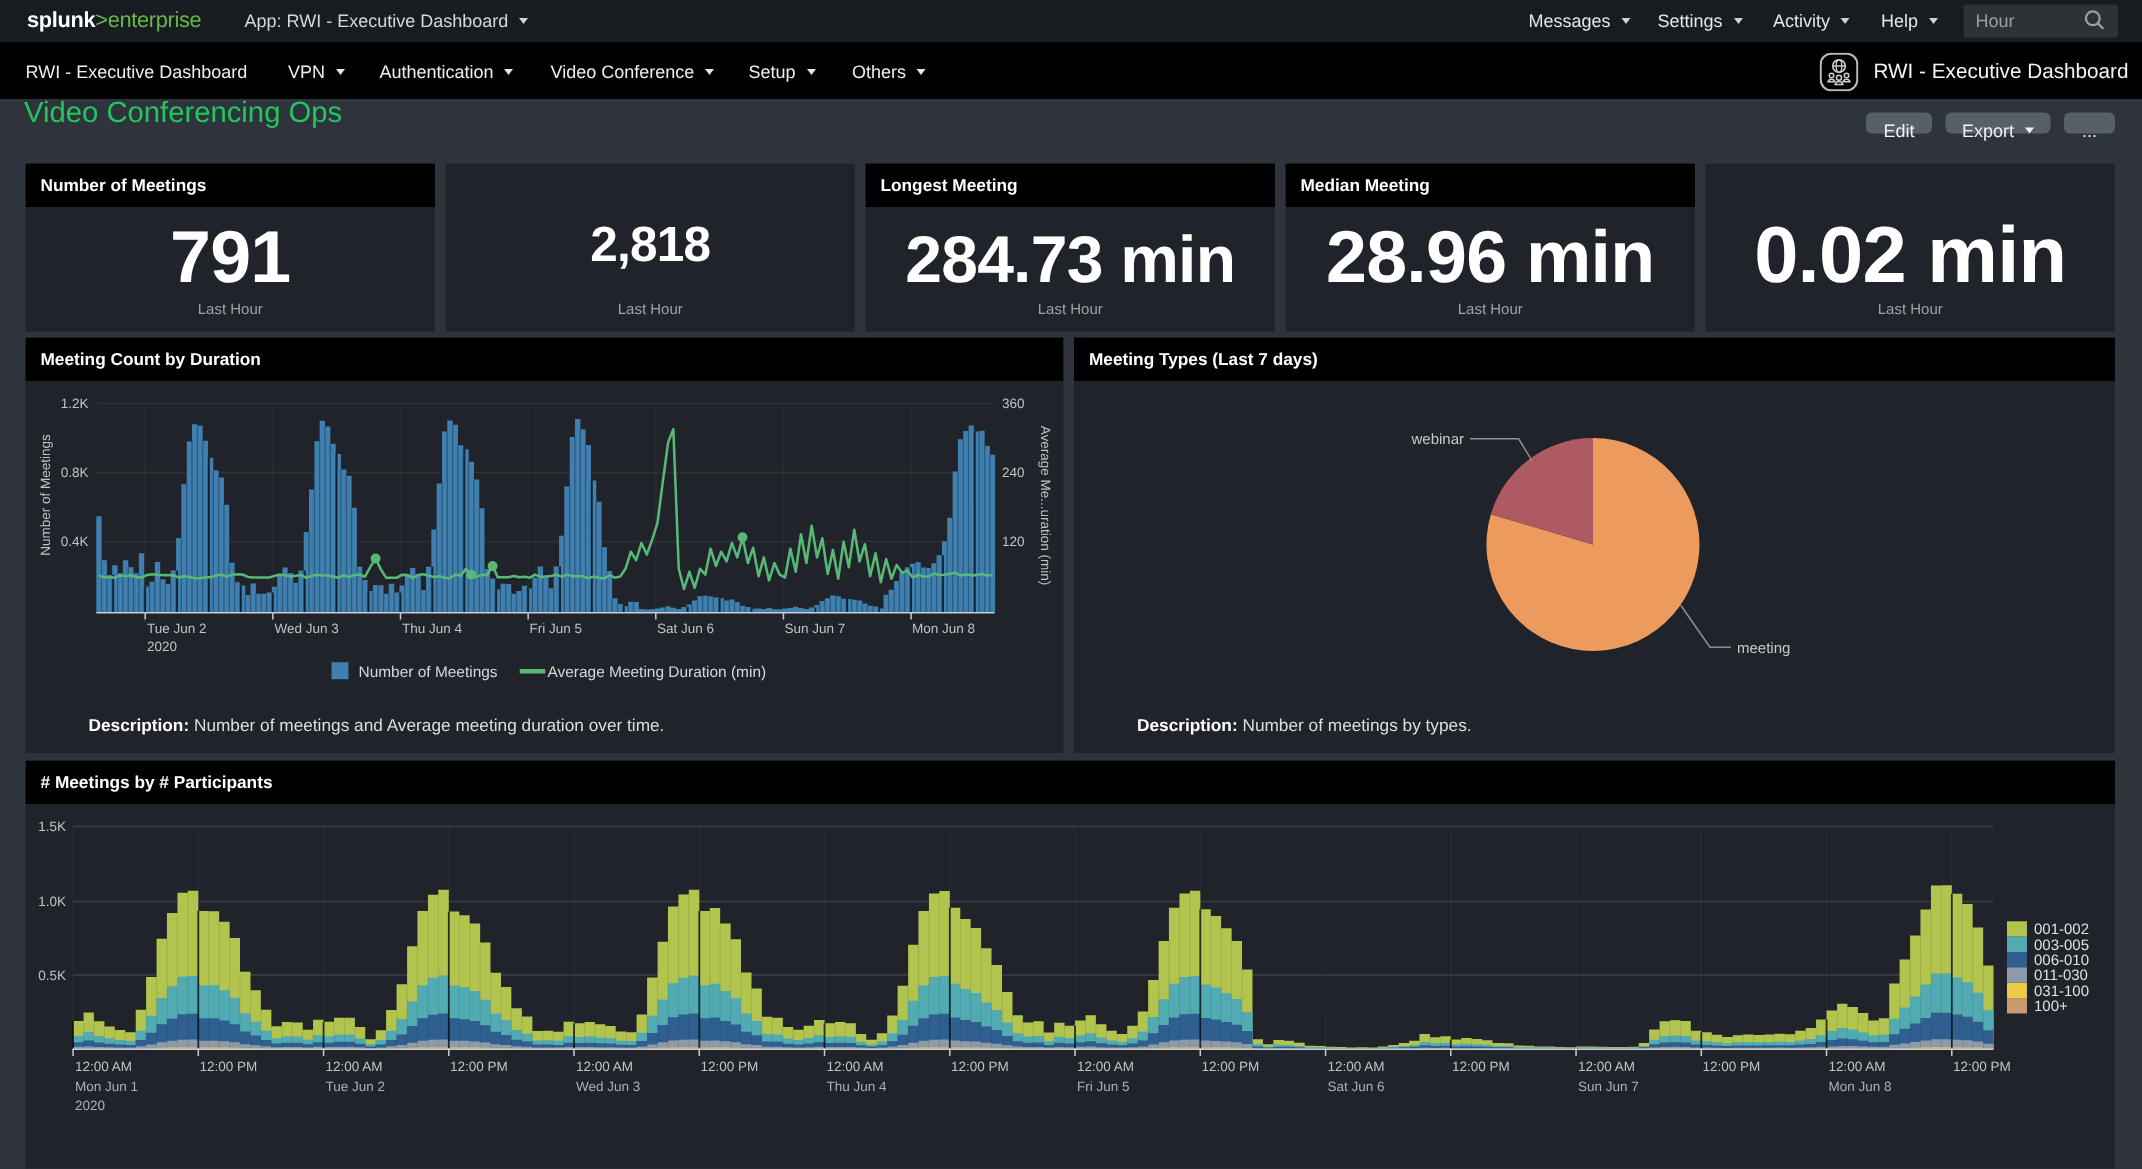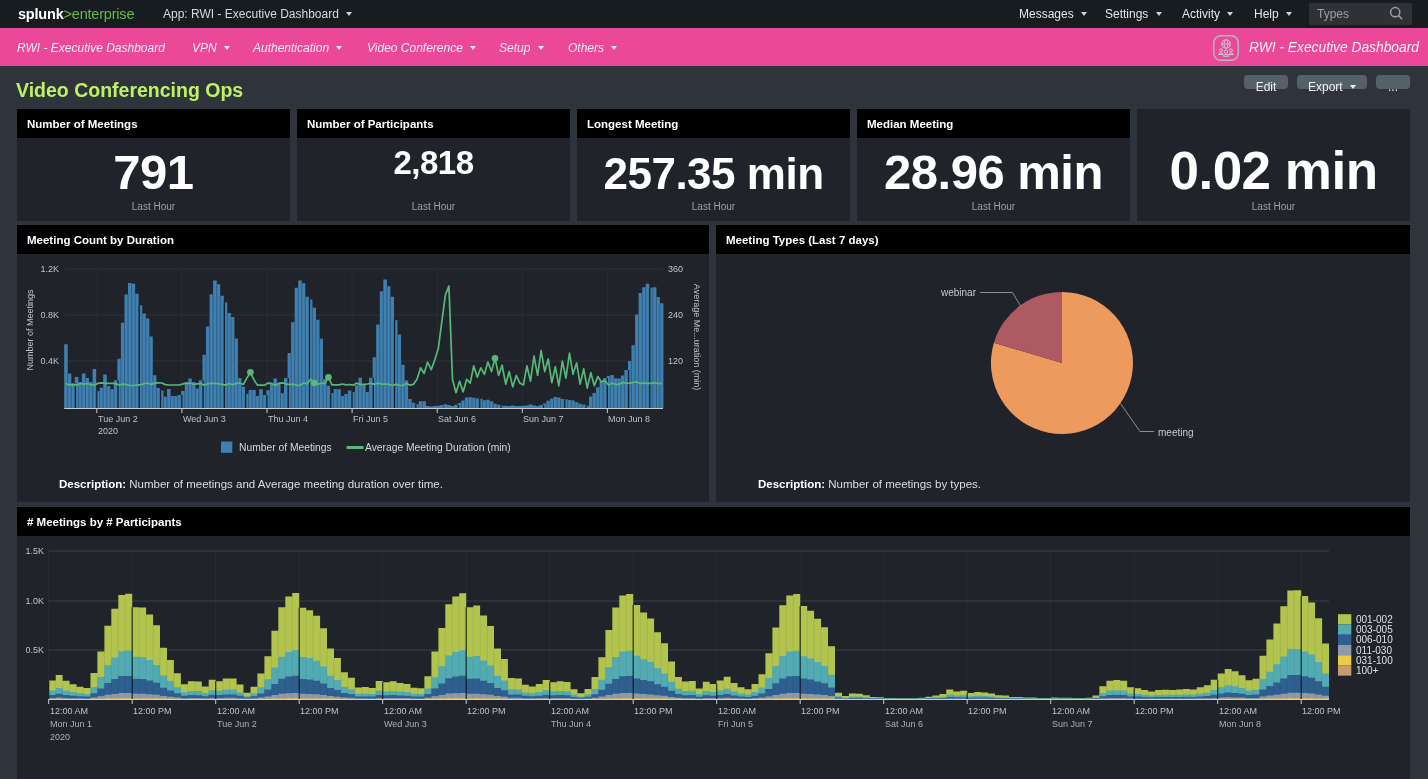--- a/index.html
+++ b/index.html
@@ -3,26 +3,26 @@
 * { margin:0; padding:0; box-sizing:border-box; }
 html,body { width:1428px; height:779px; background:#2f343c; font-family:"Liberation Sans",sans-serif; overflow:hidden; position:relative; }
 .topbar { position:absolute; left:0; top:0; width:100%; height:28px; background:#171c20; }
 .logo { position:absolute; left:18px; top:6px; font-size:14.5px; font-weight:bold; color:#fff; letter-spacing:-0.2px; }
 .logo .gr { color:#68b848; font-weight:normal; }
 .appsel { position:absolute; left:163px; top:7px; font-size:12px; color:#d5d8dc; }
 .tmenu { position:absolute; top:7px; font-size:12px; color:#e4e6e8; }
 .caret { display:inline-block; width:0; height:0; border-left:3.5px solid transparent; border-right:3.5px solid transparent; border-top:4.5px solid #cfd2d5; margin-left:4px; vertical-align:middle; margin-top:-2px; }
 .findbox { position:absolute; left:1309px; top:3px; width:103px; height:22px; background:#2e3136; border-radius:2px; font-size:12px; color:#9aa0a6; }
 .findbox span { position:absolute; left:8px; top:4px; }
-.appbar { position:absolute; left:0; top:28px; width:100%; height:38px; background:#ec4899;font-style:italic; }
+.appbar { position:absolute; left:0; top:28px; width:100%; height:38px; background:#000000; }
 .amenu { position:absolute; top:13px; font-size:12px; color:#eceef0; white-space:nowrap; }
 .appbar .caret { border-top-color:#e3e5e7; }
 .appicon { position:absolute; left:1213px; top:7px; }
 .apptitle { position:absolute; left:1249px; top:12px; font-size:13.8px; color:#f2f3f4; white-space:nowrap; }
-.title { position:absolute; left:16px; top:79px; font-size:19.5px; font-weight:bold; color:#bef264; }
+.title { position:absolute; left:16px; top:64px; font-size:19.5px; font-weight:normal; color:#22c55e; }
 .btn { position:absolute; top:75px; height:14px; background:#566069; border-radius:4px; color:#f0f2f3; font-size:12px; text-align:center; line-height:25px; }
 .panel { position:absolute; background:#20242a; overflow:hidden; }
 .phead { position:absolute; left:0; top:0; width:100%; height:29px; background:#000; color:#fff; font-size:11.5px; font-weight:bold; line-height:30px; padding-left:10px; }
 .kpinum { position:absolute; left:0; width:100%; text-align:center; font-weight:bold; color:#fff; line-height:1; letter-spacing:-0.5px; }
 .kpisub { position:absolute; left:0; top:63px; width:100%; text-align:center; font-size:10px; color:#9ba1a6; }
 .desc { position:absolute; left:10px; top:253px; font-size:11.5px; color:#dcdee0; }
 .desc b { color:#fff;padding-left:32px; }
 .ax { font-size:9px; fill:#bfc3c7; font-family:"Liberation Sans",sans-serif; }
 .ax2 { font-size:9px; fill:#aab0b5; font-family:"Liberation Sans",sans-serif; }
 .leg { font-size:10.3px; fill:#d5d8da; font-family:"Liberation Sans",sans-serif; }
@@ -30,21 +30,21 @@
 .pie { font-size:10px; fill:#c6cacd; font-family:"Liberation Sans",sans-serif; }
 </style></head><body>
 <div class="topbar">
   <div class="logo">splunk<span class="gr">&gt;enterprise</span></div>
   <div class="appsel">App: RWI - Executive Dashboard <span class="caret"></span></div>
   <div class="tmenu" style="left:1019px">Messages <span class="caret"></span></div>
   <div class="tmenu" style="left:1105px">Settings <span class="caret"></span></div>
   <div class="tmenu" style="left:1182px">Activity <span class="caret"></span></div>
   <div class="tmenu" style="left:1254px">Help <span class="caret"></span></div>
   <div class="findbox">
-      <span>Types</span>
+      <span>Hour</span>
       <svg width="15" height="15" viewBox="0 0 15 15" style="position:absolute;right:8px;top:3px">
         <circle cx="6.2" cy="6.2" r="4.6" fill="none" stroke="#9aa0a6" stroke-width="1.5"></circle>
         <line x1="9.6" y1="9.6" x2="13.2" y2="13.2" stroke="#9aa0a6" stroke-width="1.5"></line>
       </svg>
     </div>
 </div>
 <div class="appbar">
   <div class="amenu" style="left:17px">RWI - Executive Dashboard</div>
   <div class="amenu" style="left:192px">VPN <span class="caret"></span></div>
   <div class="amenu" style="left:253px">Authentication <span class="caret"></span></div>
@@ -70,30 +70,29 @@
 <div class="btn" style="left:1297px;width:70px">Export <span class="caret" style="border-top-color:#f0f2f3"></span></div>
 <div class="btn" style="left:1376px;width:34px">...</div>
 <div class="panel" style="left:17px;top:109px;width:273px;height:112px">
 <div class="phead">Number of Meetings</div>
 <div style="position:absolute;left:0;top:29px;width:100%;height:93px">
 <div class="kpinum" style="top:9.5px;font-size:49px">791</div>
 <div class="kpisub">Last Hour</div>
     </div>
   </div>
 <div class="panel" style="left:297px;top:109px;width:273px;height:112px">
-<div class="phead">Number of Participants</div>
 <div style="position:absolute;left:0;top:29px;width:100%;height:83px">
 <div class="kpinum" style="top:8.3px;font-size:33px">2,818</div>
 <div class="kpisub">Last Hour</div>
     </div>
   </div>
 <div class="panel" style="left:577px;top:109px;width:273px;height:112px">
 <div class="phead">Longest Meeting</div>
 <div style="position:absolute;left:0;top:29px;width:100%;height:83px">
-<div class="kpinum" style="top:13.8px;font-size:44px">257.35 min</div>
+<div class="kpinum" style="top:13.8px;font-size:44px">284.73 min</div>
 <div class="kpisub">Last Hour</div>
     </div>
   </div>
 <div class="panel" style="left:857px;top:109px;width:273px;height:112px">
 <div class="phead">Median Meeting</div>
 <div style="position:absolute;left:0;top:29px;width:100%;height:83px">
 <div class="kpinum" style="top:9.5px;font-size:49px">28.96 min</div>
 <div class="kpisub">Last Hour</div>
     </div>
   </div>

